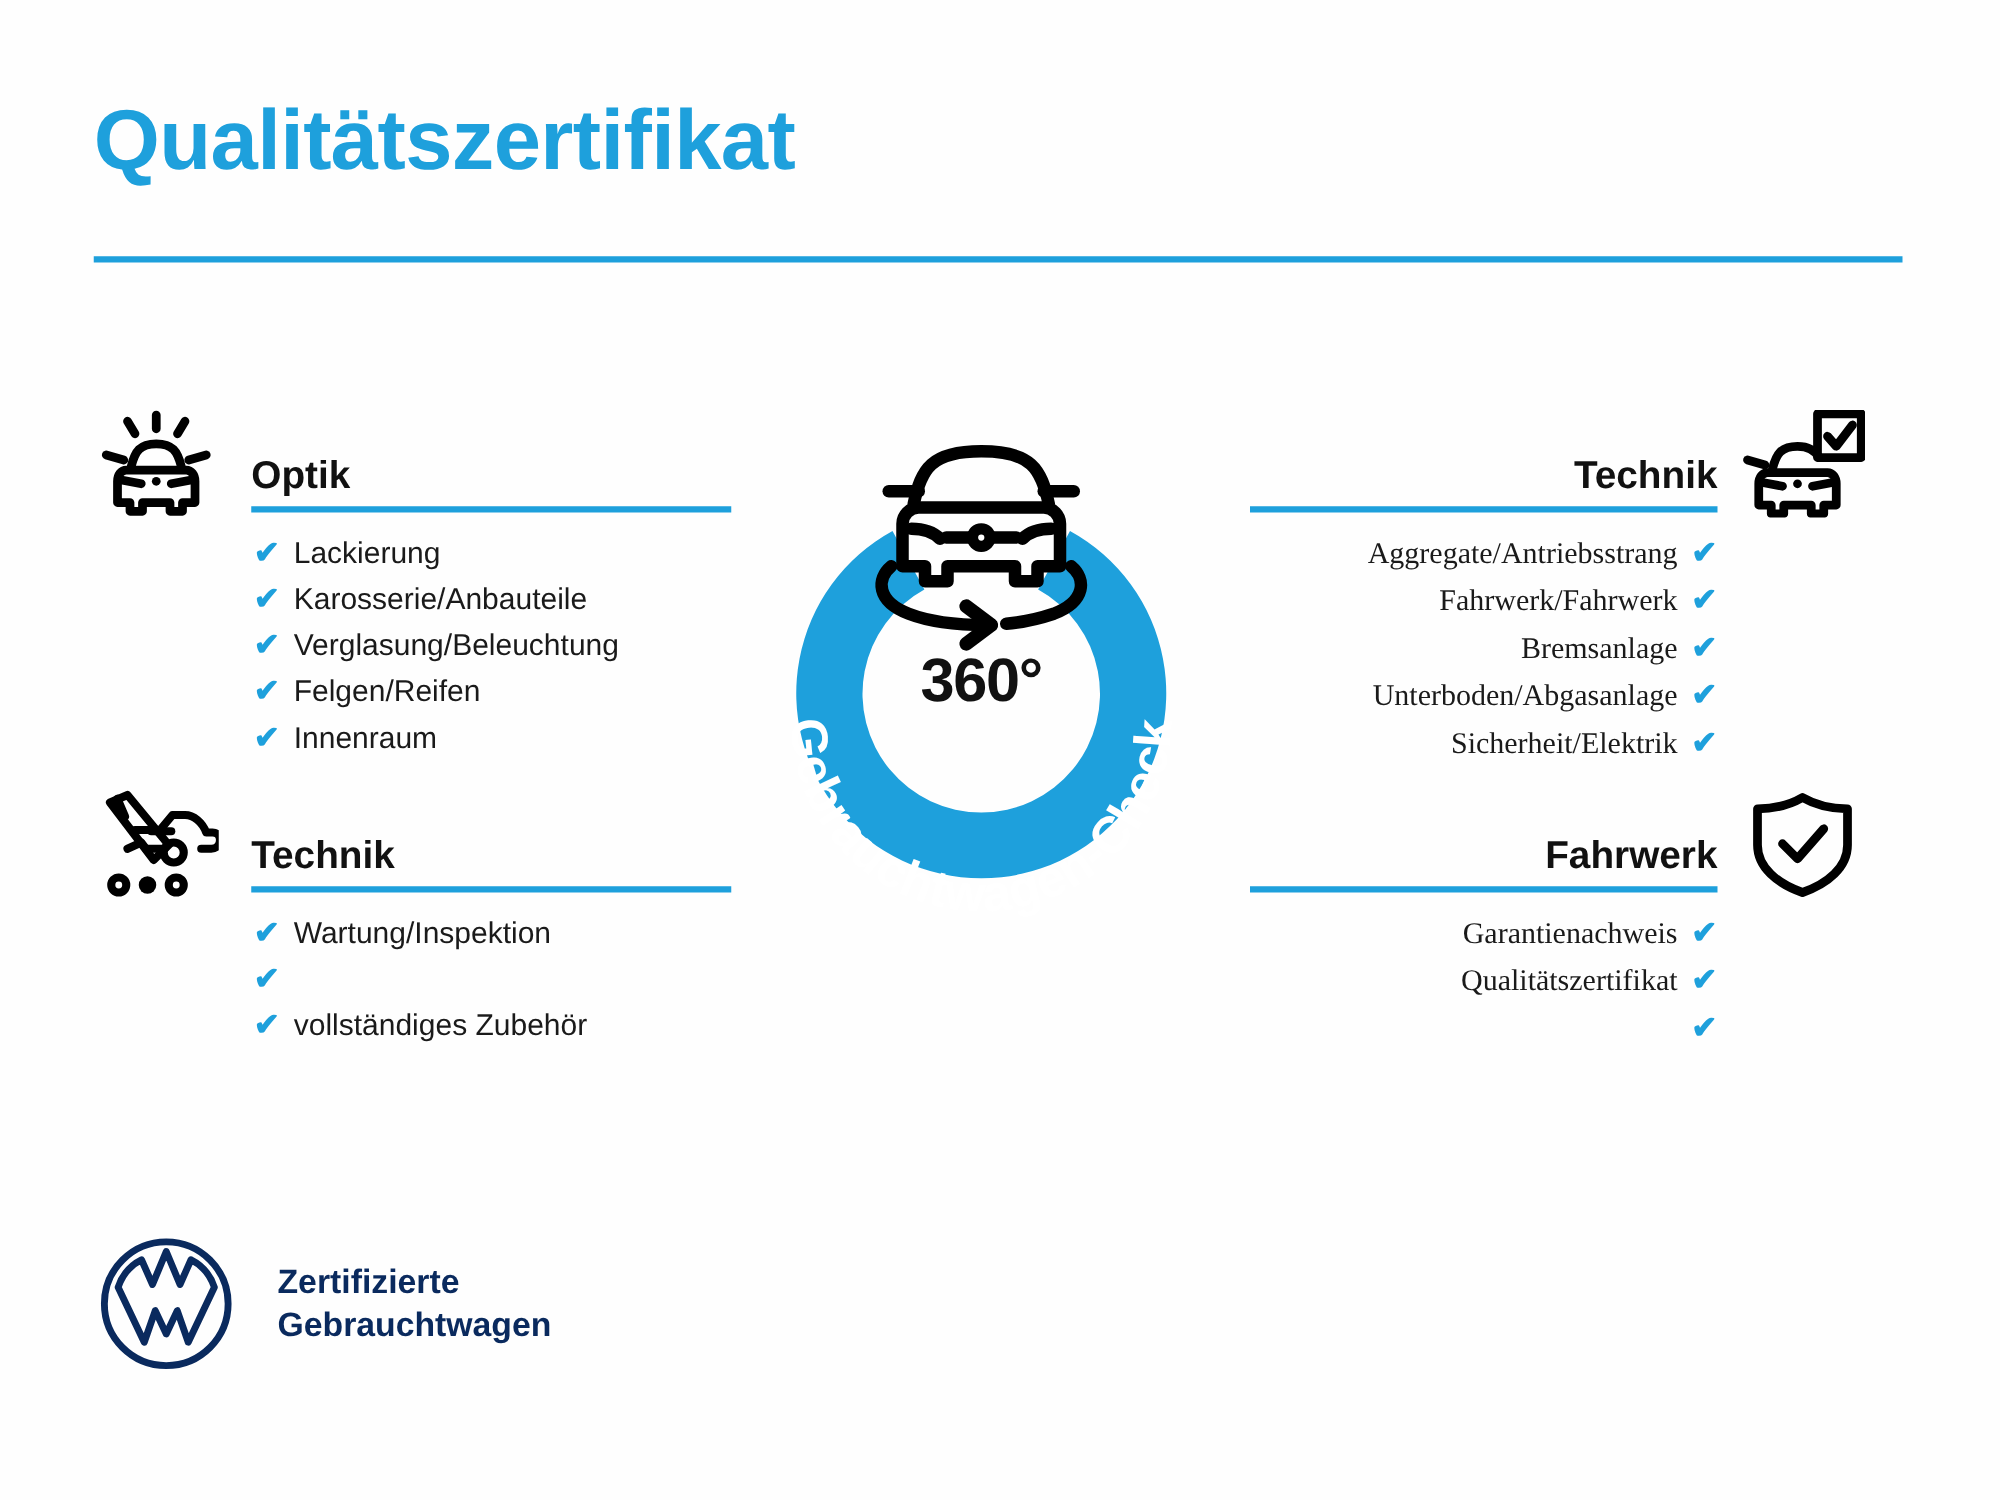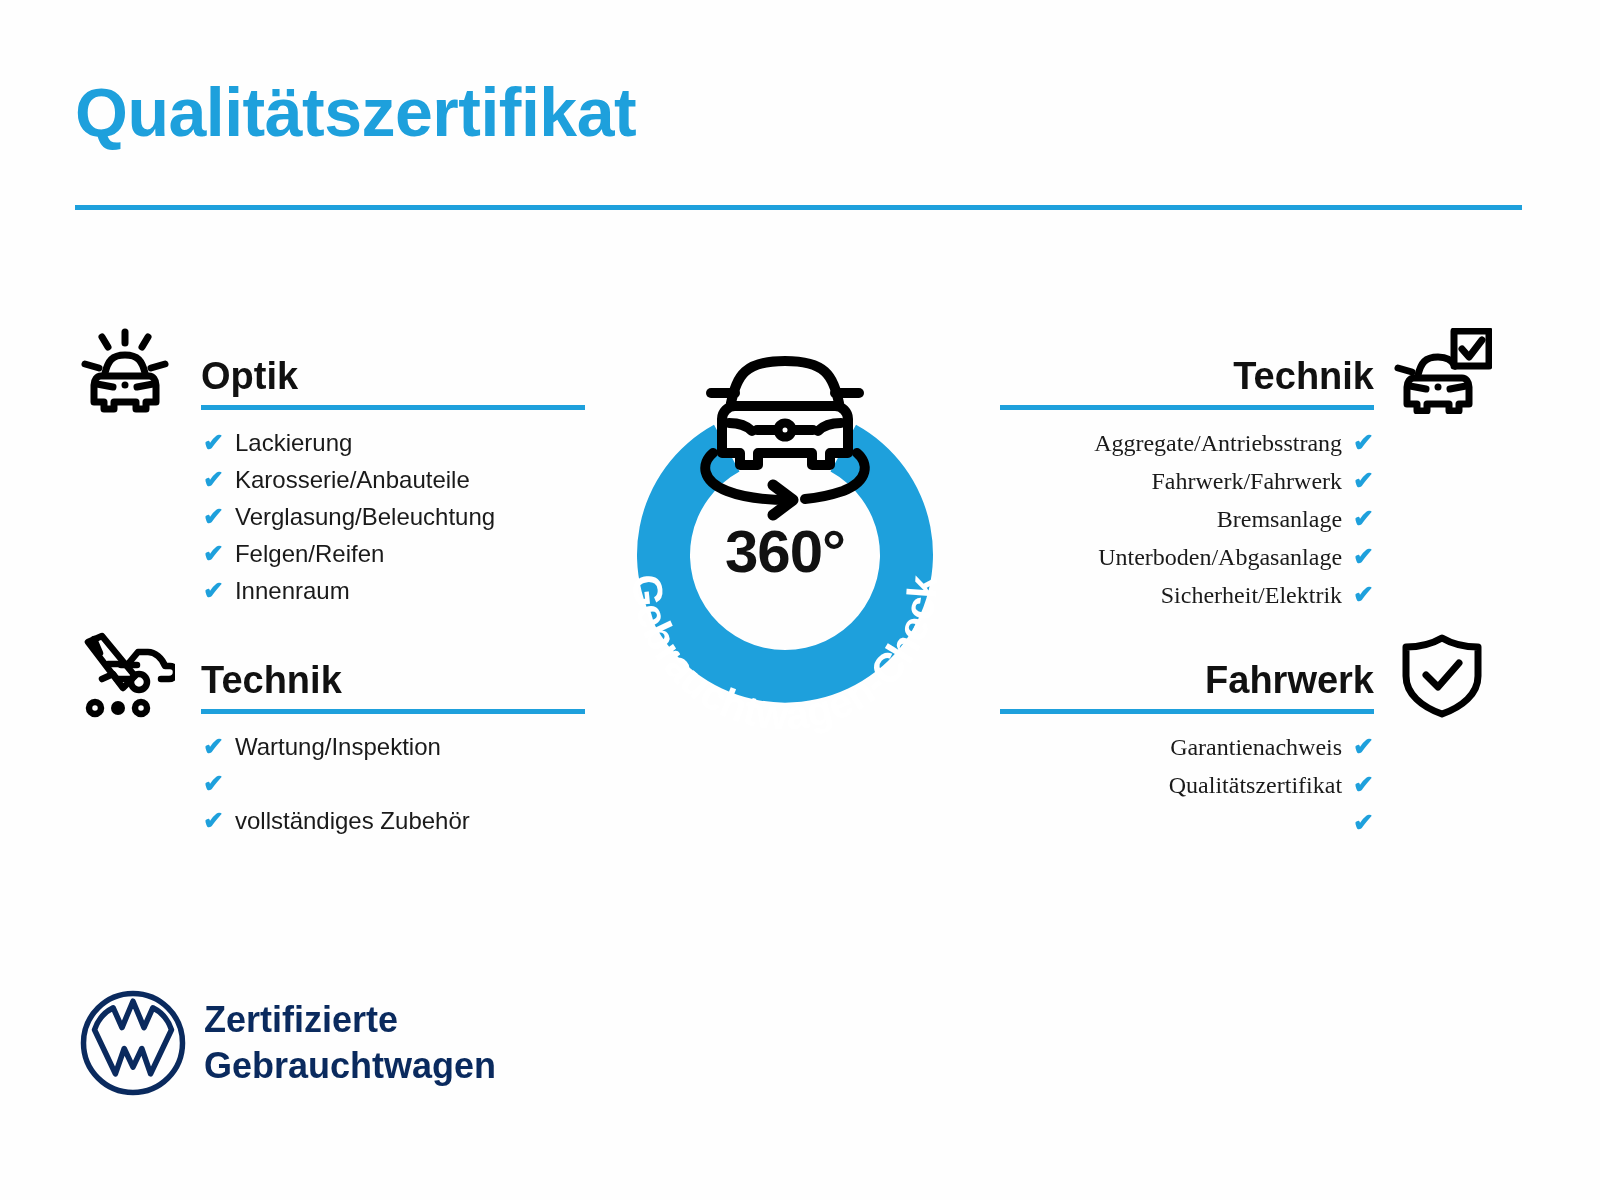--- a/index.html
+++ b/index.html
@@ -49,21 +49,21 @@
   .sec-optik   { left: 75px;  top: 328px; width: 510px; }
   .sec-wartung { left: 75px;  top: 632px; width: 510px; }
   .sec-technik { left: 1000px; top: 328px; width: 520px; }
   .sec-garantie{ left: 1000px; top: 632px; width: 520px; }
 
   .sec-head {
     position: relative;
     height: 96px;
   }
   .sec-title {
-    font-size: 38px;
+    font-size: 31px;
     font-weight: bold;
     color: #111111;
     position: absolute;
     bottom: 26px;
     text-align: center;
   }
   .left .sec-title  { left: 126px; }
   .right .sec-title { right: 146px; }
 
   .sec-rule {
@@ -118,39 +118,39 @@
     width: 440px;
     height: 450px;
   }
   .badge svg { width: 100%; height: 100%; display: block; overflow: visible; }
   .badge-number {
     position: absolute;
     left: 0;
     top: 212px;
     width: 440px;
     text-align: center;
-    font-size: 60px;
+    font-size: 49px;
     font-weight: bold;
     color: #111111;
     letter-spacing: -1px;
   }
 
   
   .footer {
     position: absolute;
     left: 78px;
     top: 988px;
     display: flex;
     align-items: center;
   }
   .vw-mark { width: 110px; height: 110px; }
   .vw-mark svg { width: 100%; height: 100%; display: block; }
   .vw-text {
-    margin-left: 16px;
-    font-size: 36px;
+    margin-left: 34px;
+    font-size: 27px;
     font-weight: bold;
     color: #0A2A5E;
     line-height: 1.28;
   }
 </style>
 </head>
 <body>
 
 <div class="page">
 

